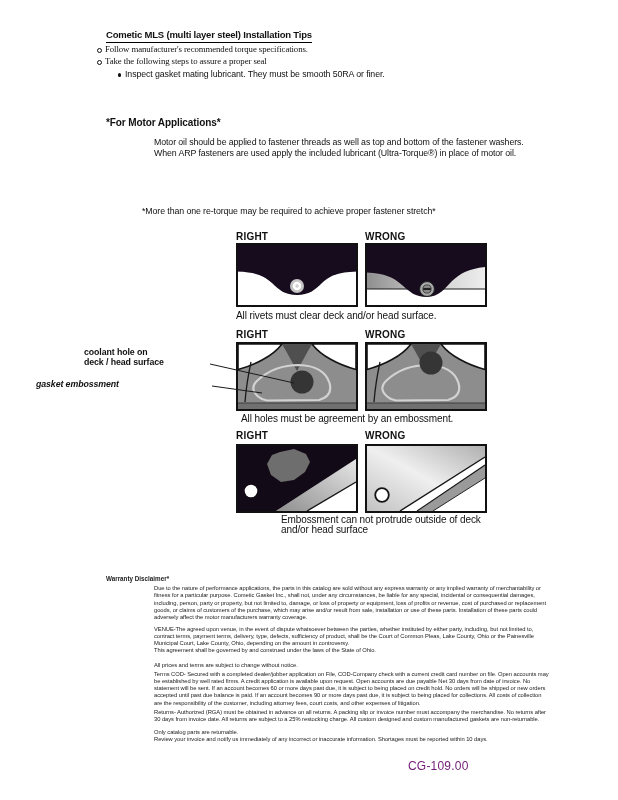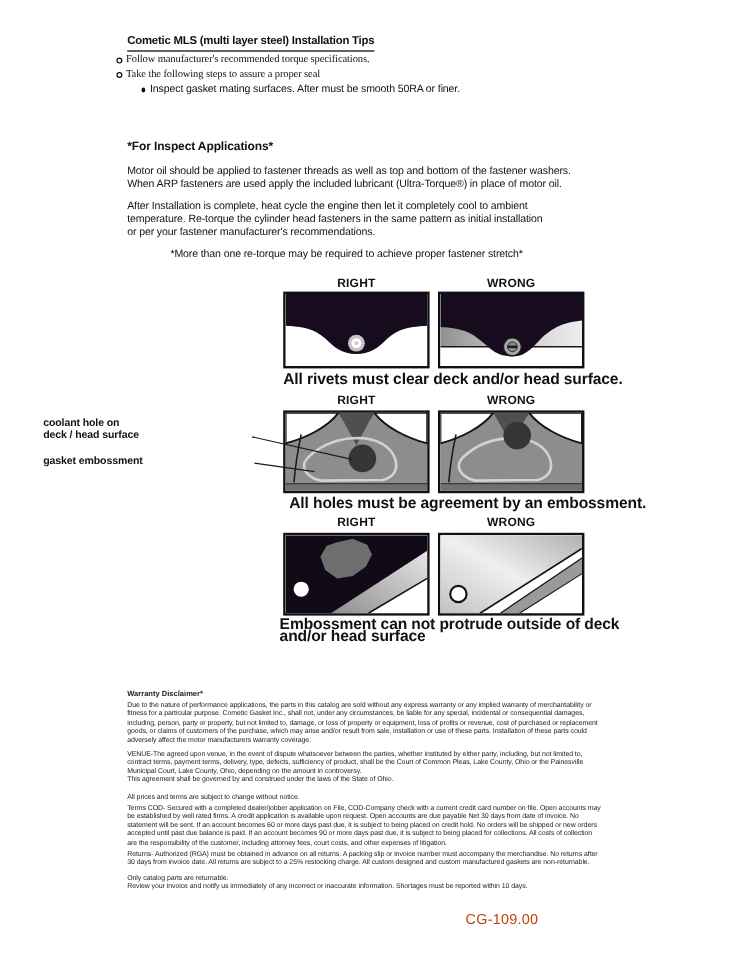--- a/index.html
+++ b/index.html
@@ -1,21 +1,21 @@
 <!DOCTYPE html>
 <html><head>
 <meta charset="utf-8">
 <style>
   html,body{margin:0;padding:0;background:#ffffff;}
   .page{
     position:relative;width:618px;height:800px;background:#ffffff;overflow:hidden;
     font-family:"Liberation Sans","DejaVu Sans",sans-serif;color:#111;
   }
   .abs{position:absolute;}
-  .pre{white-space:pre-line;}
+  .pre{white-space:pre-line;margin-left:48px;}
 
   .title{
     left:106px;top:29px;font-size:9.5px;font-weight:bold;letter-spacing:-0.2px;
     border-bottom:1.5px solid #000;padding-bottom:2px;
   }
 
   .bullets{left:96px;top:43px;font-size:8.8px;letter-spacing:-0.1px;}
   .bullet{position:relative;line-height:12.4px;padding-left:9px;font-family:Liberation Serif, serif;}
   .bullet::before{
     content:"";position:absolute;left:1px;top:4.6px;width:3.2px;height:3.2px;
@@ -26,71 +26,68 @@
     content:"";position:absolute;left:22px;top:5.3px;width:3.4px;height:3.4px;
     background:#111;border-radius:50%;
   }
 
   .h-diesel{left:106px;top:117px;font-size:10px;font-weight:bold;letter-spacing:-0.1px;}
   .body-p{left:106px;font-size:8.8px;line-height:11.2px;letter-spacing:-0.1px;width:440px;}
   .p1{top:137px;}
   .p2{top:166px;}
   .p3{top:206px;margin-left:36px;}
 
-  .rw-label{width:122px;text-align:center;font-size:10px;font-weight:bold;letter-spacing:0.2px;}
+  .rw-label{width:122px;font-size:10px;font-weight:bold;letter-spacing:0.2px;}
   .panel{
     width:122px;box-sizing:border-box;border:2px solid #111;background:#fff;z-index:1;
   }
   .panel svg{display:block;width:100%;height:100%;}
   .r1{height:64px;top:243px;}
   .r2{height:69px;top:342px;}
   .r3{height:69px;top:444px;}
   .col-right{left:236px;}
   .col-wrong{left:365px;}
 
-  .caption{font-size:13px;font-weight:bold;letter-spacing:-0.1px;line-height:10.3px;}
+  .caption{font-size:10px;font-weight:normal;letter-spacing:-0.1px;line-height:10.3px;}
   .cap1{left:236px;top:311px;}
   .cap2{left:241px;top:414px;}
   .cap3{left:233px;top:515px;}
 
   .anno{
     font-size:8.8px;font-weight:bold;letter-spacing:-0.1px;line-height:10.2px;
     text-align:left;width:175px;
   }
   .anno1{left:36px;top:347px;}
-  .anno2{left:36px;top:379px;}
+  .anno2{left:36px;top:379px;font-style:italic;}
   .leader{left:205px;top:358px;z-index:2;pointer-events:none;}
 
   .h-warranty{left:106px;top:575px;font-size:6.3px;font-weight:bold;color:#222;}
   .fine{
     left:106px;width:470px;font-size:5.8px;line-height:7.3px;color:#222;letter-spacing:-0.05px;
   }
   .w1{top:585px;}.w2{top:625.5px;}.w3{top:662px;}.w4{top:670.5px;}.w5{top:709px;}.w6{top:729px;}
 
-  .footer-code{left:388px;top:759px;font-size:12px;letter-spacing:0.2px;color:#c2410c;}
+  .footer-code{left:408px;top:759px;font-size:12px;letter-spacing:0.2px;color:#701a75;}
 </style>
 </head>
 <body>
 
 <div class="page">
 
   <div class="abs title">Cometic MLS (multi layer steel) Installation Tips</div>
 
   <div class="abs bullets">
     <div class="bullet">Follow manufacturer's recommended torque specifications.</div>
     <div class="bullet">Take the following steps to assure a proper seal</div>
-    <div class="subbullet">Inspect gasket mating surfaces.  After must be smooth 50RA or finer.</div>
-  </div>
-
-  <div class="abs h-diesel">*For Inspect Applications*</div>
+    <div class="subbullet">Inspect gasket mating lubricant.  They must be smooth 50RA or finer.</div>
+  </div>
+
+  <div class="abs h-diesel">*For Motor Applications*</div>
   <div class="abs body-p p1 pre">Motor oil should be applied to fastener threads as well as top and bottom of the fastener washers.
 When ARP fasteners are used apply the included lubricant (Ultra-Torque®) in place of motor oil.</div>
-  <div class="abs body-p p2 pre">After Installation is complete, heat cycle the engine then let it completely cool to ambient
-temperature. Re-torque the cylinder head fasteners in the same pattern as initial installation
-or per your fastener manufacturer's recommendations.</div>
   <div class="abs body-p p3">*More than one re-torque may be required to achieve proper fastener stretch*</div>
 
   <div class="abs rw-label col-right" style="top:231px">RIGHT</div>
   <div class="abs rw-label col-wrong" style="top:231px">WRONG</div>
 
   <div class="abs panel r1 col-right">
     <svg viewBox="0 0 118 60" preserveAspectRatio="none">
       <rect width="118" height="60" fill="#ffffff"></rect>
       <polygon points="0,21 36,26.5 0,26.5" fill="#b4b4b4"></polygon>
       <polygon points="118,21 82,26.5 118,26.5" fill="#b4b4b4"></polygon>

